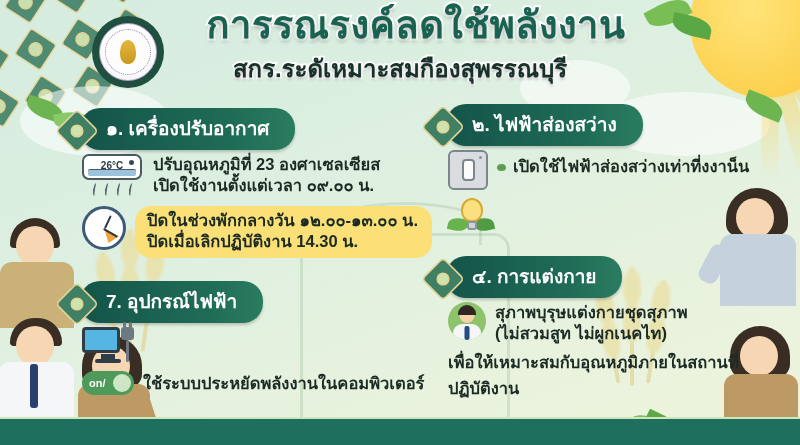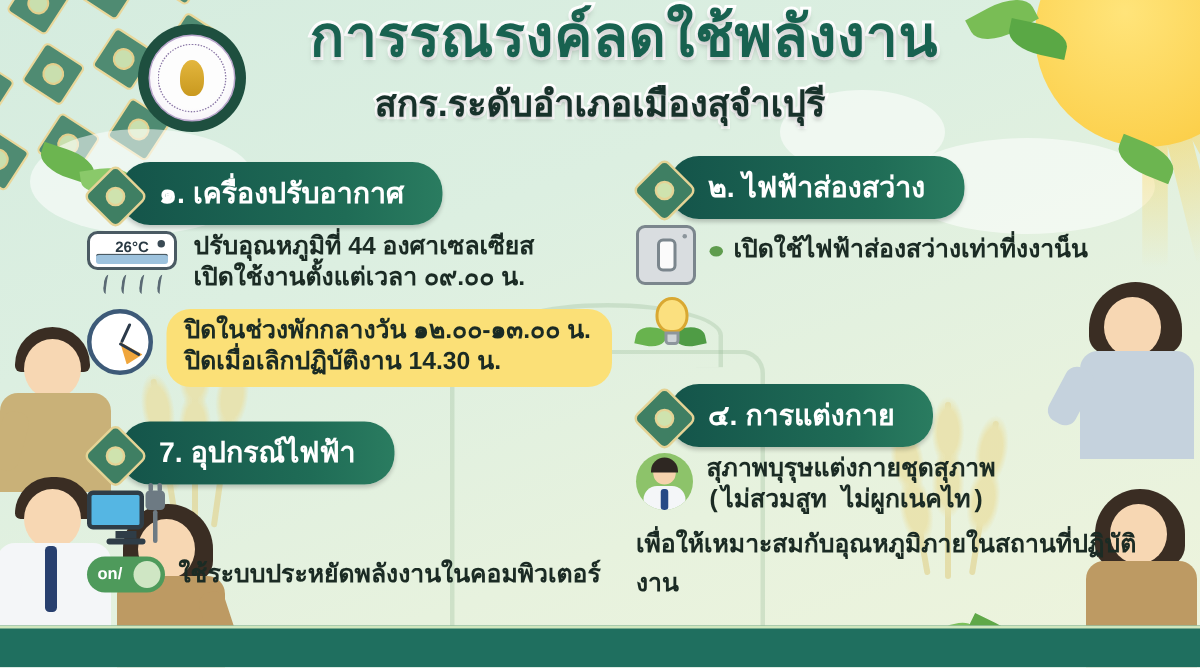--- a/index.html
+++ b/index.html
@@ -139,21 +139,21 @@
     border: 2px solid #e4d395; border-radius: 50%; background: #cfe3ae;
   }
   .sec-pill {
     margin-left: 22px;
     background: linear-gradient(90deg, #14544a, #1f6c56 70%, #2a7c60);
     color: #fff; font-size: 19px; font-weight: bold;
     padding: 5px 26px 7px 26px; border-radius: 20px;
     display: inline-block; box-shadow: 0 2px 3px rgba(0,0,0,.2);
   }
 
-  .rows { margin-top: 8px; }
+  .rows { margin-top: 8px; margin-left: 24px; }
   .row { display: flex; align-items: flex-start; gap: 9px; margin-bottom: 4px; }
   .row-txt { font-size: 16.5px; font-weight: bold; color: #1b2b24; line-height: 1.30; }
   .row-txt .ln { display: block; white-space: nowrap; }
   .hl {
     background: #fbe077; border-radius: 16px;
     padding: 4px 14px 5px 12px; display: inline-block;
   }
   .bul { display: flex; gap: 7px; align-items: flex-start; }
   .dot { width: 9px; height: 7px; background: #5f9c4e; border-radius: 50%; margin-top: 8px; flex: 0 0 auto; }
   .note { font-size: 16.5px; font-weight: bold; color: #1b2b24; margin-top: 4px; }
@@ -311,21 +311,21 @@
     <div class="ch-body" style="left:2px;top:48px;width:74px;height:71px;background:#bd9a63;"></div>
   </div>
 
   <div class="header">
     <div class="emblem">
       <div class="emblem-inner">
           <div class="emblem-fig"></div>
         </div>
     </div>
     <div class="title">การรณรงค์ลดใช้พลังงาน</div>
-    <div class="subtitle">สกร.ระดับอำเภอเมืองสุจำเปุรี</div>
+    <div class="subtitle">สกร.ระดัเหมาะสมกืองสุพรรณบุรี</div>
   </div>
 
   <div class="section" id="sec1">
     <div class="sec-head">
       <div class="sec-badge"></div>
       <div class="sec-pill">๑. เครื่องปรับอากาศ</div>
     </div>
     <div class="rows">
       <div class="row">
         <div class="ic ic-ac">
@@ -334,21 +334,21 @@
             <span class="ac-led"></span>
           </div>
           <div class="ac-flow">
               <i></i>
               <i></i>
               <i></i>
               <i></i>
             </div>
         </div>
         <div class="row-txt">
-          <span class="ln">ปรับอุณหภูมิที่ 44 องศาเซลเซียส</span>
+          <span class="ln">ปรับอุณหภูมิที่ 23 องศาเซลเซียส</span>
           <span class="ln">เปิดใช้งานตั้งแต่เวลา ๐๙.๐๐ น.</span>
         </div>
       </div>
       <div class="row" style="margin-top:6px;">
         <div class="ic ic-clock">
             <span class="clock-wedge"></span>
           </div>
         <div class="row-txt hl">
           <span class="ln">ปิดในช่วงพักกลางวัน ๑๒.๐๐-๑๓.๐๐ น.</span>
           <span class="ln">ปิดเมื่อเลิกปฏิบัติงาน 14.30 น.</span>
@@ -411,21 +411,21 @@
       </div>
     </div>
   </div>
 
   <div class="section" id="sec4">
     <div class="sec-head">
       <div class="sec-badge"></div>
       <div class="sec-pill">๔. การแต่งกาย</div>
     </div>
     <div class="rows">
-      <div class="row" style="margin-top:6px;font-family:Liberation Mono, monospace;">
+      <div class="row" style="margin-top:6px;">
         <div class="ava ava-m">
           <span class="av-body"></span>
             <span class="av-tie"></span>
           <span class="av-head"></span>
             <span class="av-hair"></span>
         </div>
         <div class="row-txt">
           <span class="ln">สุภาพบุรุษแต่งกายชุดสุภาพ</span>
           <span class="ln">(ไม่สวมสูท ไม่ผูกเนคไท)</span>
         </div>

